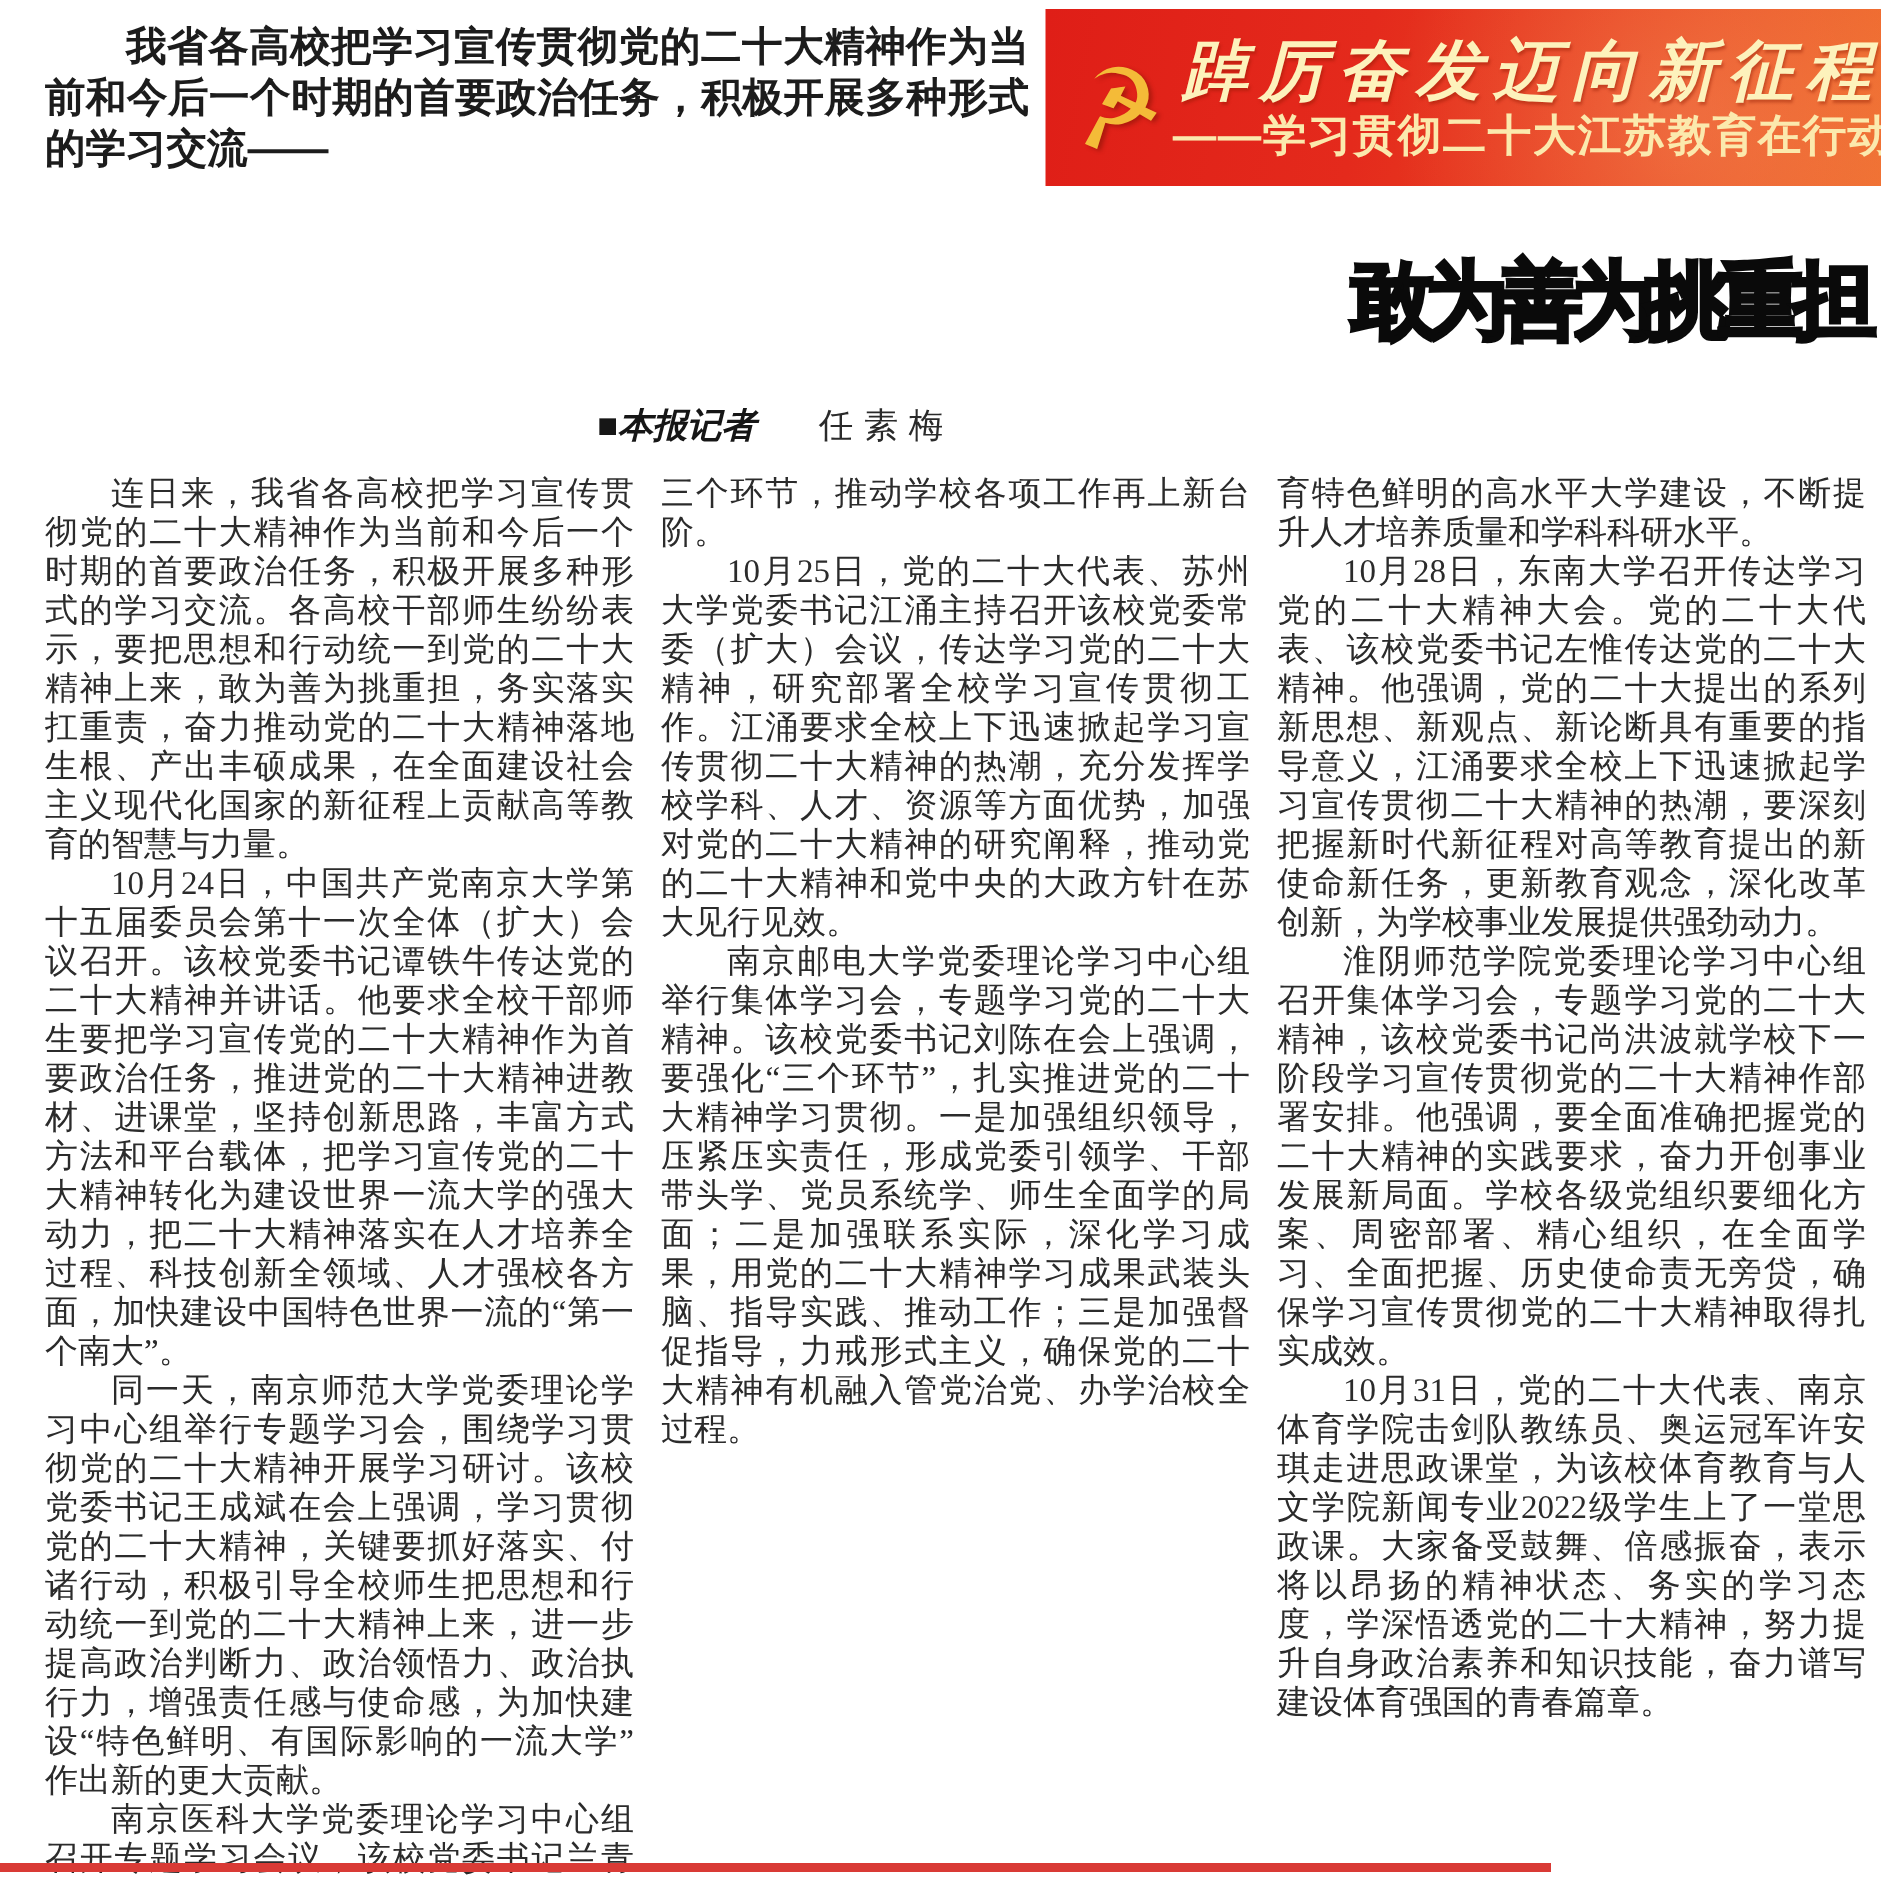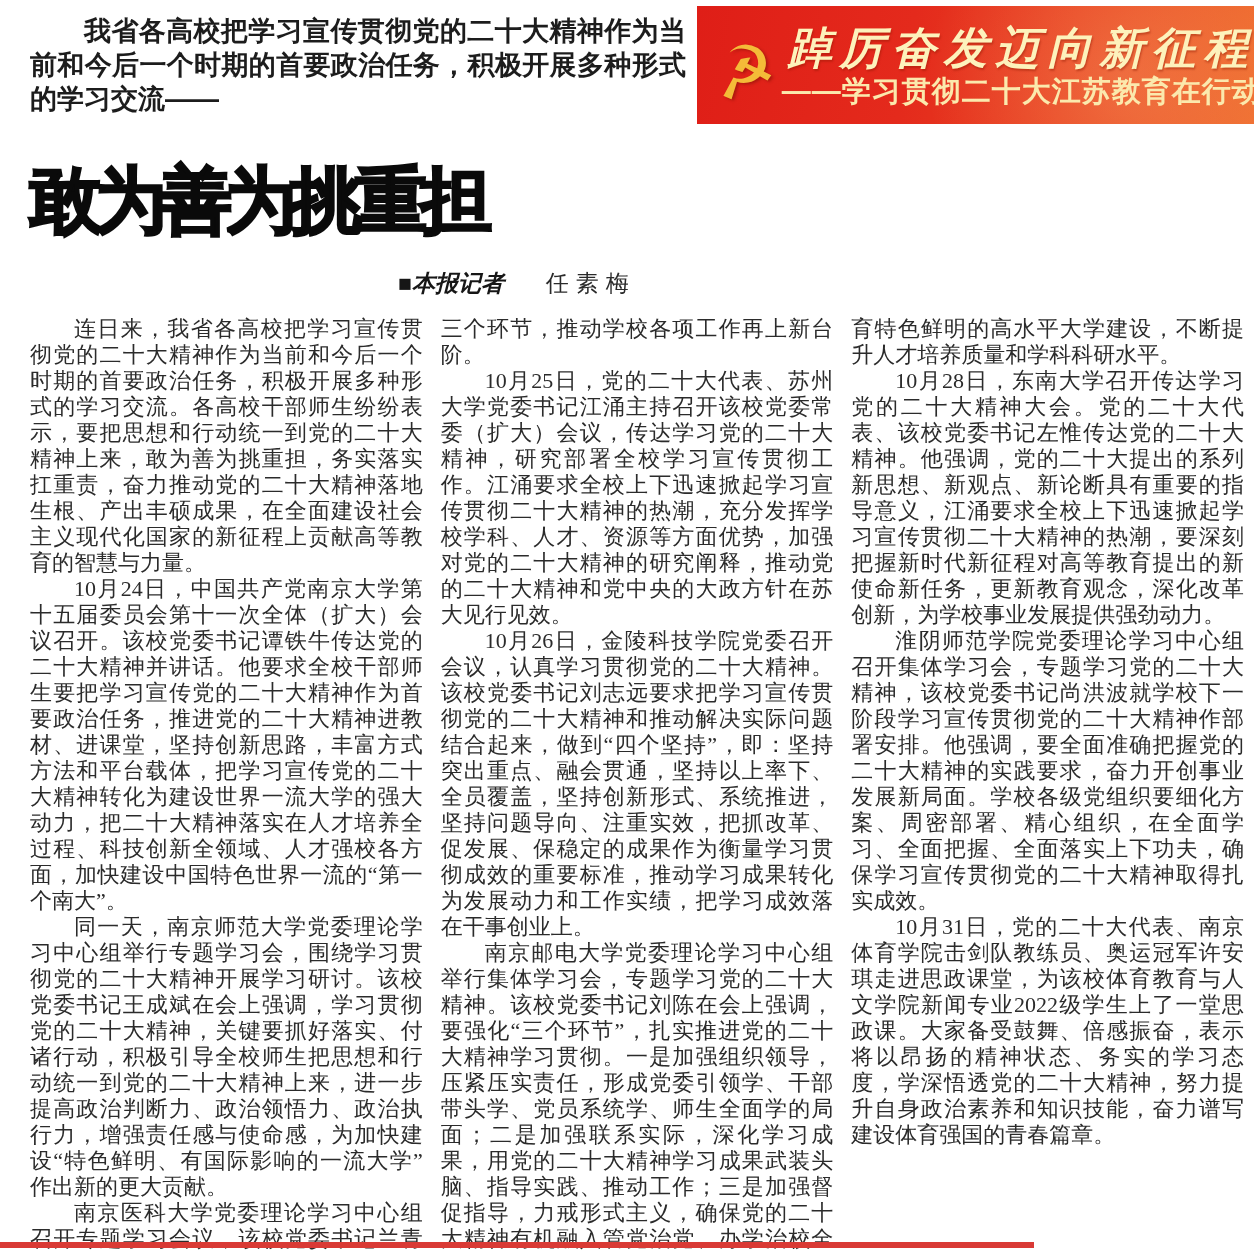--- a/index.html
+++ b/index.html
@@ -59,24 +59,24 @@
     color:#fbe9ad;
     margin-top:3px;
     text-align:right;
     white-space:nowrap;
   }
 
   
   .headline{
     position:absolute;left:30px;top:150px;width:1214px;
     margin:0;
-    display:flex;justify-content:flex-start;
+    display:flex;justify-content:flex-end;
     font-family:"Liberation Sans","DejaVu Sans",sans-serif;
     font-weight:900;
-    font-size:72px;line-height:100px;
+    font-size:56px;line-height:100px;
     letter-spacing:-7px;
     color:#0a0a0a;
     -webkit-text-stroke:2.5px #0a0a0a;
     white-space:nowrap;
   }
 
   
   .byline{
     position:absolute;left:0;top:268px;width:100%;
     text-align:center;
@@ -140,29 +140,28 @@
     <div class="col">
       <p class="para">连日来，我省各高校把学习宣传贯彻党的二十大精神作为当前和今后一个时期的首要政治任务，积极开展多种形式的学习交流。各高校干部师生纷纷表示，要把思想和行动统一到党的二十大精神上来，敢为善为挑重担，务实落实扛重责，奋力推动党的二十大精神落地生根、产出丰硕成果，在全面建设社会主义现代化国家的新征程上贡献高等教育的智慧与力量。</p>
       <p class="para">10月24日，中国共产党南京大学第十五届委员会第十一次全体（扩大）会议召开。该校党委书记谭铁牛传达党的二十大精神并讲话。他要求全校干部师生要把学习宣传党的二十大精神作为首要政治任务，推进党的二十大精神进教材、进课堂，坚持创新思路，丰富方式方法和平台载体，把学习宣传党的二十大精神转化为建设世界一流大学的强大动力，把二十大精神落实在人才培养全过程、科技创新全领域、人才强校各方面，加快建设中国特色世界一流的“第一个南大”。</p>
       <p class="para">同一天，南京师范大学党委理论学习中心组举行专题学习会，围绕学习贯彻党的二十大精神开展学习研讨。该校党委书记王成斌在会上强调，学习贯彻党的二十大精神，关键要抓好落实、付诸行动，积极引导全校师生把思想和行动统一到党的二十大精神上来，进一步提高政治判断力、政治领悟力、政治执行力，增强责任感与使命感，为加快建设“特色鲜明、有国际影响的一流大学”作出新的更大贡献。</p>
       <p class="para">南京医科大学党委理论学习中心组召开专题学习会议，该校党委书记兰青在会上表示，全校上下要紧紧围绕学习宣传党的二十大精神，抓好贯彻落实，立足学校实际，结合学校第十七次党代会提出的奋斗目标，学以致用、用以促学，把党的二十大精神落实到学校工作的各个方面，坚决扛起“双一流”建设</p>
     </div>
 
     <div class="col">
       <p class="para cont">三个环节，推动学校各项工作再上新台阶。</p>
       <p class="para">10月25日，党的二十大代表、苏州大学党委书记江涌主持召开该校党委常委（扩大）会议，传达学习党的二十大精神，研究部署全校学习宣传贯彻工作。江涌要求全校上下迅速掀起学习宣传贯彻二十大精神的热潮，充分发挥学校学科、人才、资源等方面优势，加强对党的二十大精神的研究阐释，推动党的二十大精神和党中央的大政方针在苏大见行见效。</p>
-      <p class="para">10月26日，金陵科技学院党委召开会议，认真学习贯彻党的二十大精神。该校党委书记刘志远要求把学习宣传贯彻党的二十大精神和推动解决实际问题结合起来，做到“四个坚持”，即：坚持突出重点、融会贯通，坚持以上率下、全员覆盖，坚持创新形式、系统推进，坚持问题导向、注重实效，把抓改革、促发展、保稳定的成果作为衡量学习贯彻成效的重要标准，推动学习成果转化为发展动力和工作实绩，把学习成效落在干事创业上。</p>
       <p class="para">南京邮电大学党委理论学习中心组举行集体学习会，专题学习党的二十大精神。该校党委书记刘陈在会上强调，要强化“三个环节”，扎实推进党的二十大精神学习贯彻。一是加强组织领导，压紧压实责任，形成党委引领学、干部带头学、党员系统学、师生全面学的局面；二是加强联系实际，深化学习成果，用党的二十大精神学习成果武装头脑、指导实践、推动工作；三是加强督促指导，力戒形式主义，确保党的二十大精神有机融入管党治党、办学治校全过程。</p>
 
     </div>
 
     <div class="col">
       <p class="para cont">育特色鲜明的高水平大学建设，不断提升人才培养质量和学科科研水平。</p>
       <p class="para">10月28日，东南大学召开传达学习党的二十大精神大会。党的二十大代表、该校党委书记左惟传达党的二十大精神。他强调，党的二十大提出的系列新思想、新观点、新论断具有重要的指导意义，江涌要求全校上下迅速掀起学习宣传贯彻二十大精神的热潮，要深刻把握新时代新征程对高等教育提出的新使命新任务，更新教育观念，深化改革创新，为学校事业发展提供强劲动力。</p>
-      <p class="para">淮阴师范学院党委理论学习中心组召开集体学习会，专题学习党的二十大精神，该校党委书记尚洪波就学校下一阶段学习宣传贯彻党的二十大精神作部署安排。他强调，要全面准确把握党的二十大精神的实践要求，奋力开创事业发展新局面。学校各级党组织要细化方案、周密部署、精心组织，在全面学习、全面把握、全面落实上下功夫，确保学习宣传贯彻党的二十大精神取得扎实成效。</p>
+      <p class="para">淮阴师范学院党委理论学习中心组召开集体学习会，专题学习党的二十大精神，该校党委书记尚洪波就学校下一阶段学习宣传贯彻党的二十大精神作部署安排。他强调，要全面准确把握党的二十大精神的实践要求，奋力开创事业发展新局面。学校各级党组织要细化方案、周密部署、精心组织，在全面学习、全面把握、历史使命责无旁贷，确保学习宣传贯彻党的二十大精神取得扎实成效。</p>
       <p class="para">10月31日，党的二十大代表、南京体育学院击剑队教练员、奥运冠军许安琪走进思政课堂，为该校体育教育与人文学院新闻专业2022级学生上了一堂思政课。大家备受鼓舞、倍感振奋，表示将以昂扬的精神状态、务实的学习态度，学深悟透党的二十大精神，努力提升自身政治素养和知识技能，奋力谱写建设体育强国的青春篇章。</p>
     </div>
 
   </div>
 
   <div class="footer-rule"></div>
 
 </div>
 
 </body></html>

